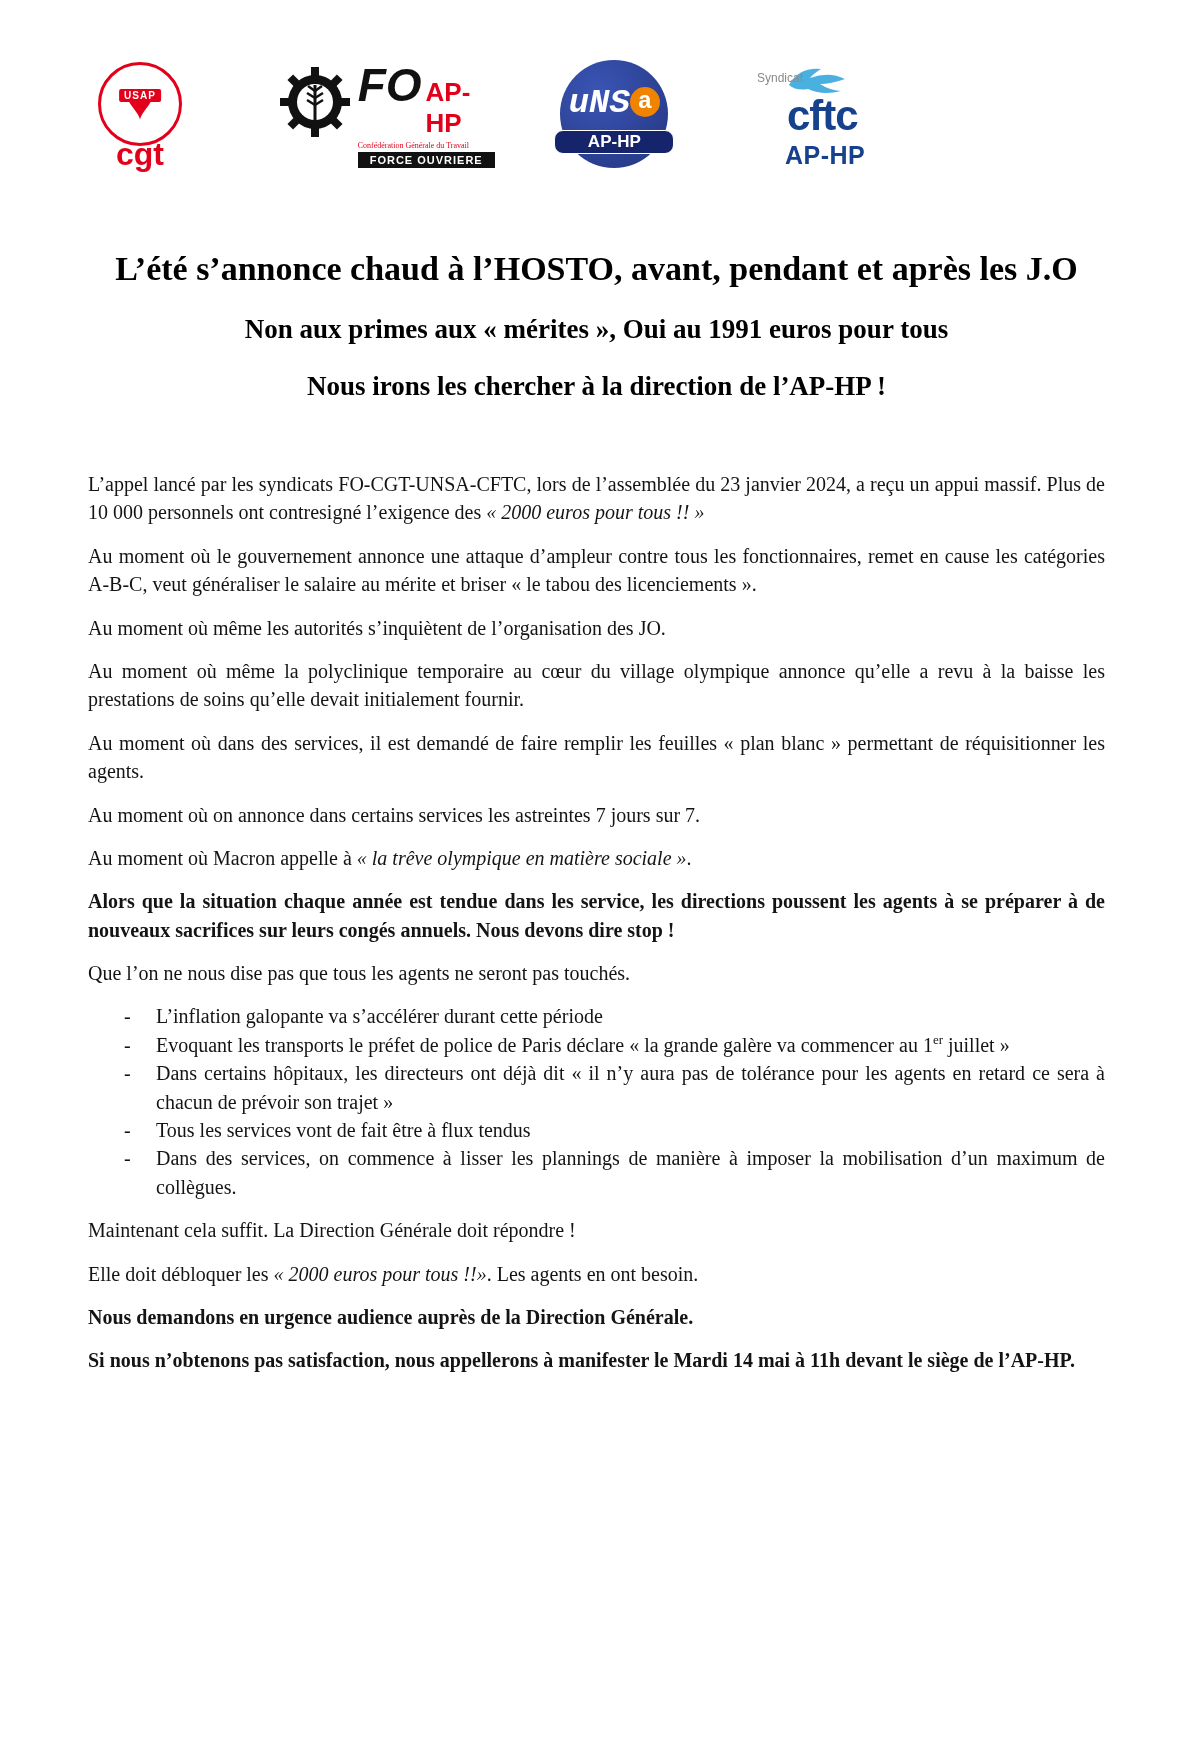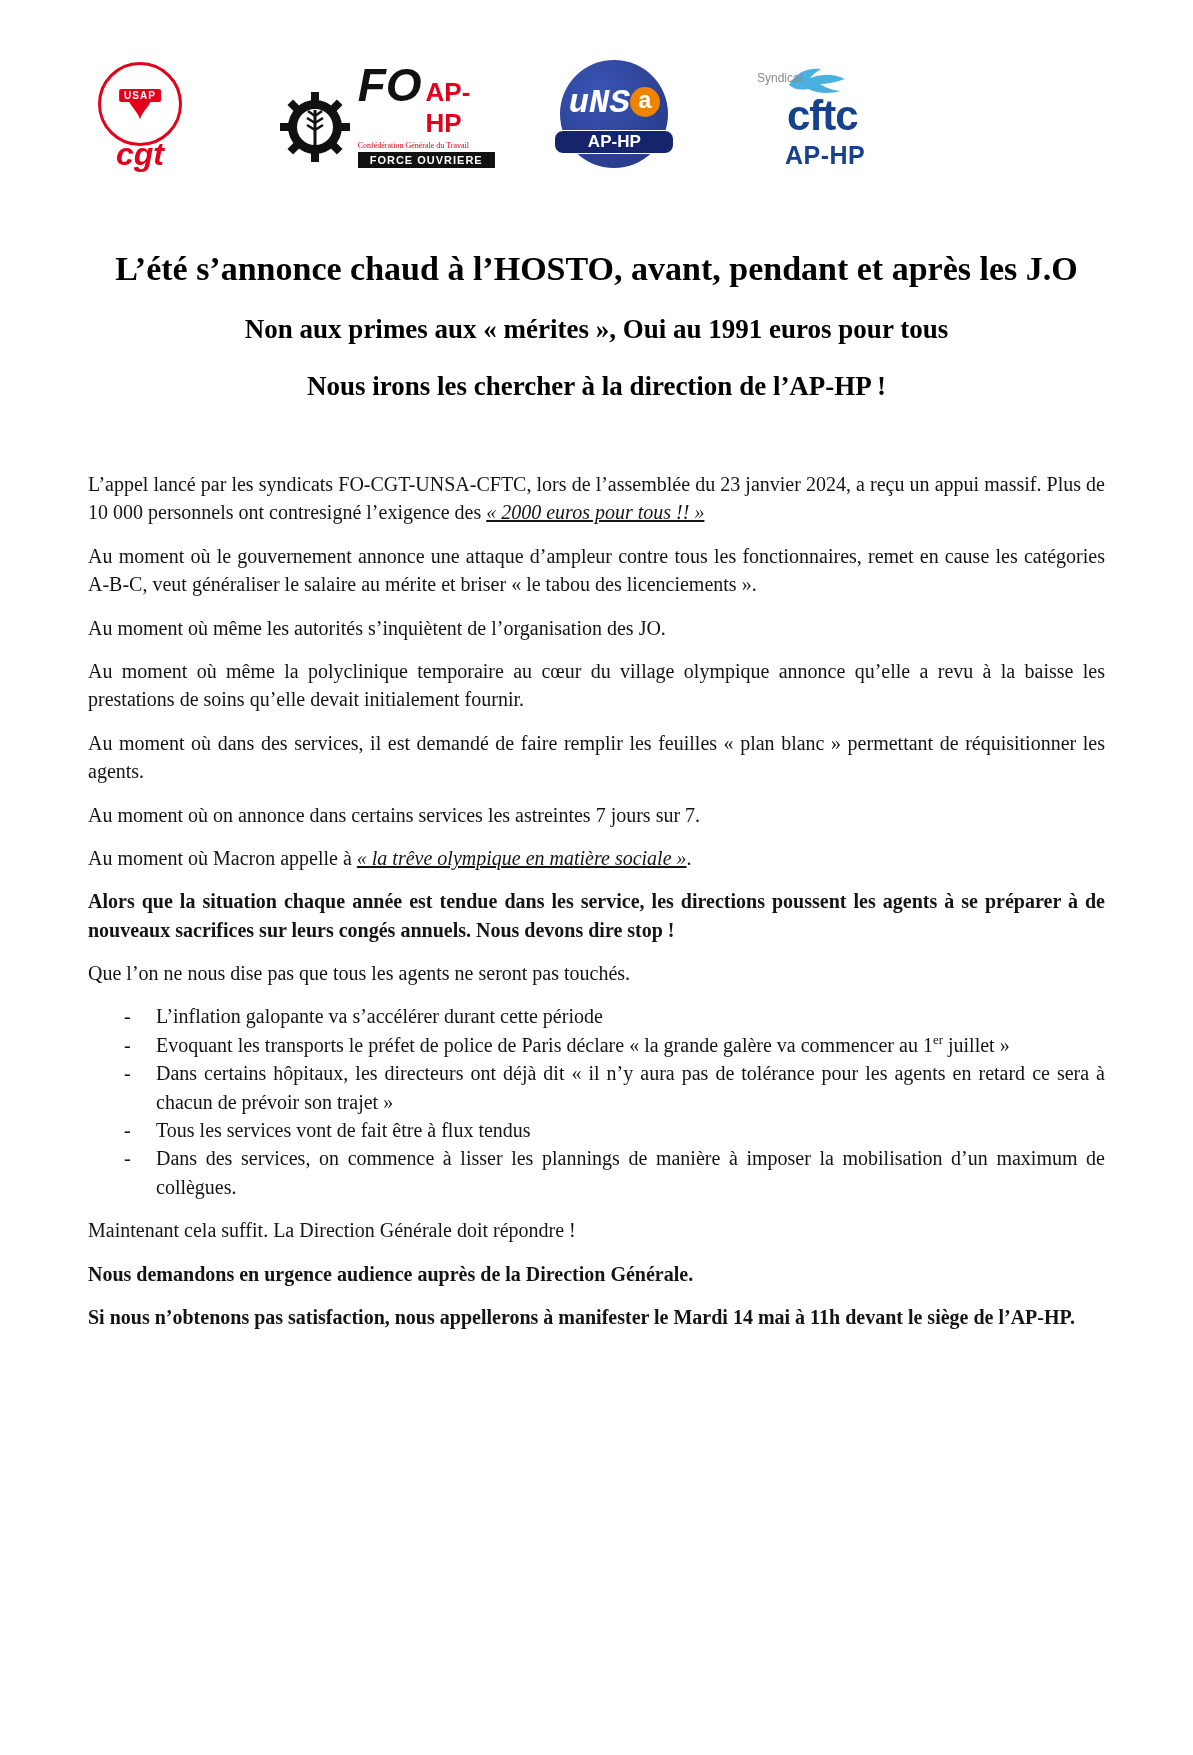--- a/index.html
+++ b/index.html
@@ -8,24 +8,24 @@
   .page { width:1193px; min-height:1755px; background:#ffffff; position:relative; padding-top:56px; overflow:hidden; }
 
   
   .logos { display:flex; align-items:center; justify-content:space-between; width:800px; margin-left:85px; height:120px; }
 
   
   .logo-cgt { width:110px; text-align:center; position:relative; }
   .cgt-circle { width:84px; height:84px; border:3px solid #e2001a; border-radius:50%; margin:0 auto; position:relative; display:flex; align-items:center; justify-content:center; }
   .cgt-heart { color:#e2001a; font-size:46px; line-height:1; }
   .cgt-usap { position:absolute; top:24px; left:50%; transform:translateX(-50%); background:#e2001a; color:#ffffff; font-family:"Liberation Sans", sans-serif; font-weight:bold; font-size:10px; padding:1px 5px; border-radius:2px; letter-spacing:1px; }
-  .cgt-name { font-family:"Liberation Sans", sans-serif; font-weight:800; font-style:italic; color:#e2001a; font-size:32px; line-height:1; margin-top:-8px; }
+  .cgt-name { font-family:"Liberation Sans", sans-serif; font-weight:800; color:#e2001a; font-size:32px; line-height:1; margin-top:-8px; }
 
   
-  .logo-fo { display:flex; align-items:flex-end; gap:6px; width:200px; }
+  .logo-fo { display:flex; align-items:flex-start; gap:6px; width:200px; }
   .fo-text { display:flex; flex-direction:column; }
   .fo-line1 { display:flex; align-items:baseline; gap:4px; }
   .fo-fo { font-family:"Liberation Sans", sans-serif; font-weight:900; font-style:italic; font-size:46px; color:#111111; line-height:0.9; }
   .fo-aphp { font-family:"Liberation Sans", sans-serif; font-weight:800; font-size:26px; color:#e2001a; }
   .fo-tagline { font-family:Liberation Serif, serif; font-size:8px; color:#e2001a; margin-top:2px; white-space:nowrap; }
   .fo-box { background:#111111; color:#ffffff; font-family:"Liberation Sans", sans-serif; font-weight:bold; font-size:11px; letter-spacing:1px; padding:2px 12px; margin-top:2px; display:inline-block; width:max-content; }
 
   
   .logo-unsa { width:112px; height:112px; position:relative; }
   .unsa-circle { width:108px; height:108px; border-radius:50%; background:radial-gradient(circle at 35% 30%, #3a55b5, #23357f); position:relative; overflow:visible; }
@@ -41,21 +41,21 @@
   .cftc-aphp { position:absolute; top:82px; left:30px; font-size:25px; font-weight:800; color:#16418c; letter-spacing:0.5px; }
 
   
   .title { font-size:34px; font-weight:bold; text-align:center; margin-top:74px; color:#000000; }
   .subtitle { font-size:27px; font-weight:bold; text-align:center; margin-top:26px; color:#000000; }
 
   
   .doc-body { margin:68px 88px 0 88px; font-size:20px; line-height:1.42; color:#141414; }
   .doc-paragraph { text-align:justify; margin-bottom:15px; }
   .doc-paragraph.bold { font-weight:bold; }
-  .italic { font-style:italic;text-decoration:underline; }
+  .italic { font-style:italic; }
   sup { font-size:0.65em; }
   .doc-list { margin:0 0 15px 30px; }
   .doc-list-item { display:flex; }
   .dash { flex:0 0 38px; padding-left:6px; }
   .doc-list-text { flex:1; text-align:justify; }
 </style>
 </head>
 <body>
 
 <div class="page">
@@ -149,17 +149,18 @@
         <div class="doc-list-item">
           <span class="dash">-</span>
           <span class="doc-list-text"><span>Tous les services vont de fait être à flux tendus</span></span>
         </div>
         <div class="doc-list-item">
           <span class="dash">-</span>
           <span class="doc-list-text"><span>Dans des services, on commence à lisser les plannings de manière à imposer la mobilisation d’un maximum de collègues.</span></span>
         </div>
       </div>
       <p class="doc-paragraph"><span>Maintenant cela suffit. La Direction Générale doit répondre !</span></p>
+      <p class="doc-paragraph"><span>Elle doit débloquer les </span><span class="italic">« 2000 euros pour tous !!»</span><span>. Les agents en ont besoin.</span></p>
       <p class="doc-paragraph bold"><span>Nous demandons en urgence audience auprès de la Direction Générale.</span></p>
       <p class="doc-paragraph bold"><span>Si nous n’obtenons pas satisfaction, nous appellerons à manifester le Mardi 14 mai à 11h devant le siège de l’AP-HP.</span></p>
     </div>
 
 </div>
 
 </body></html>

